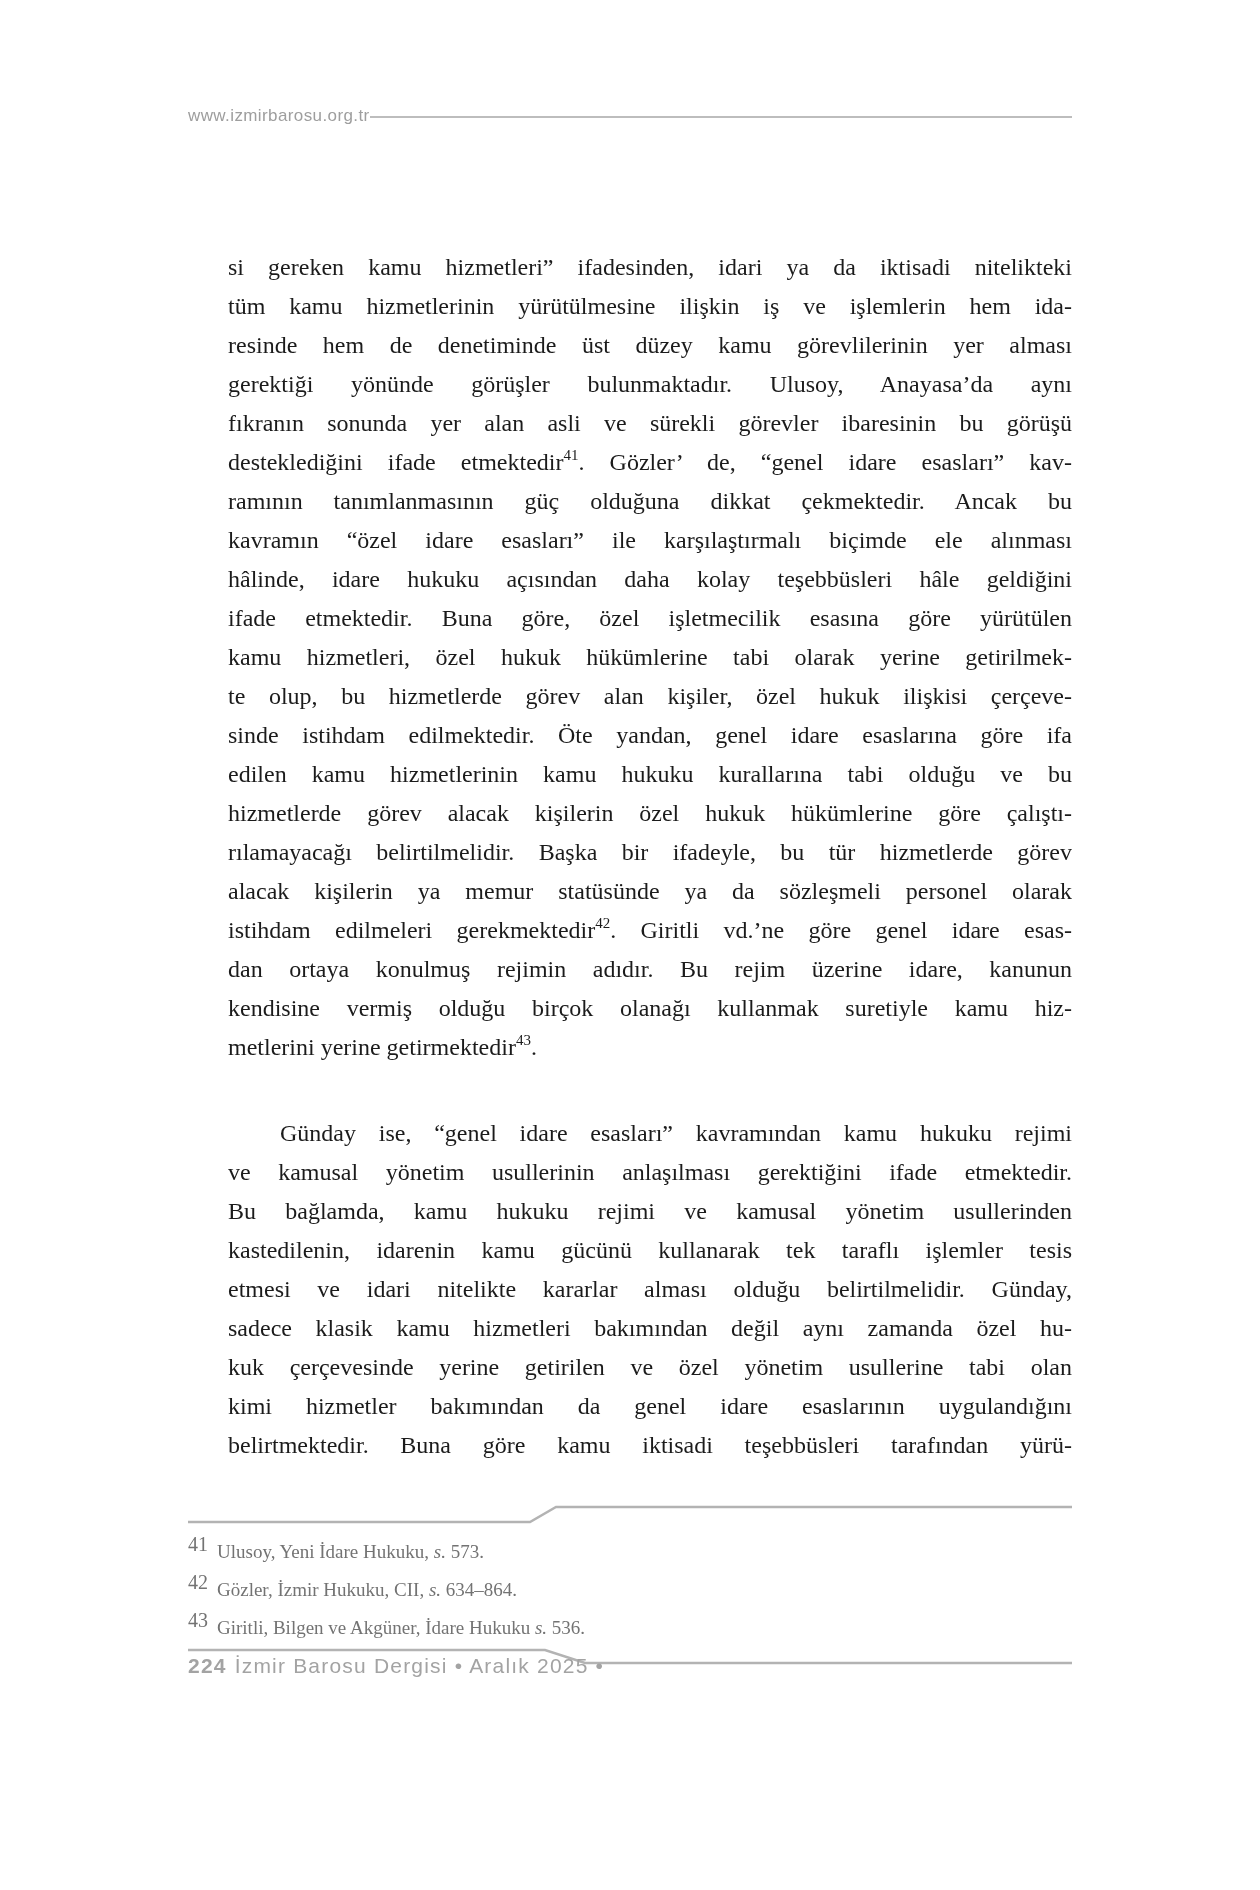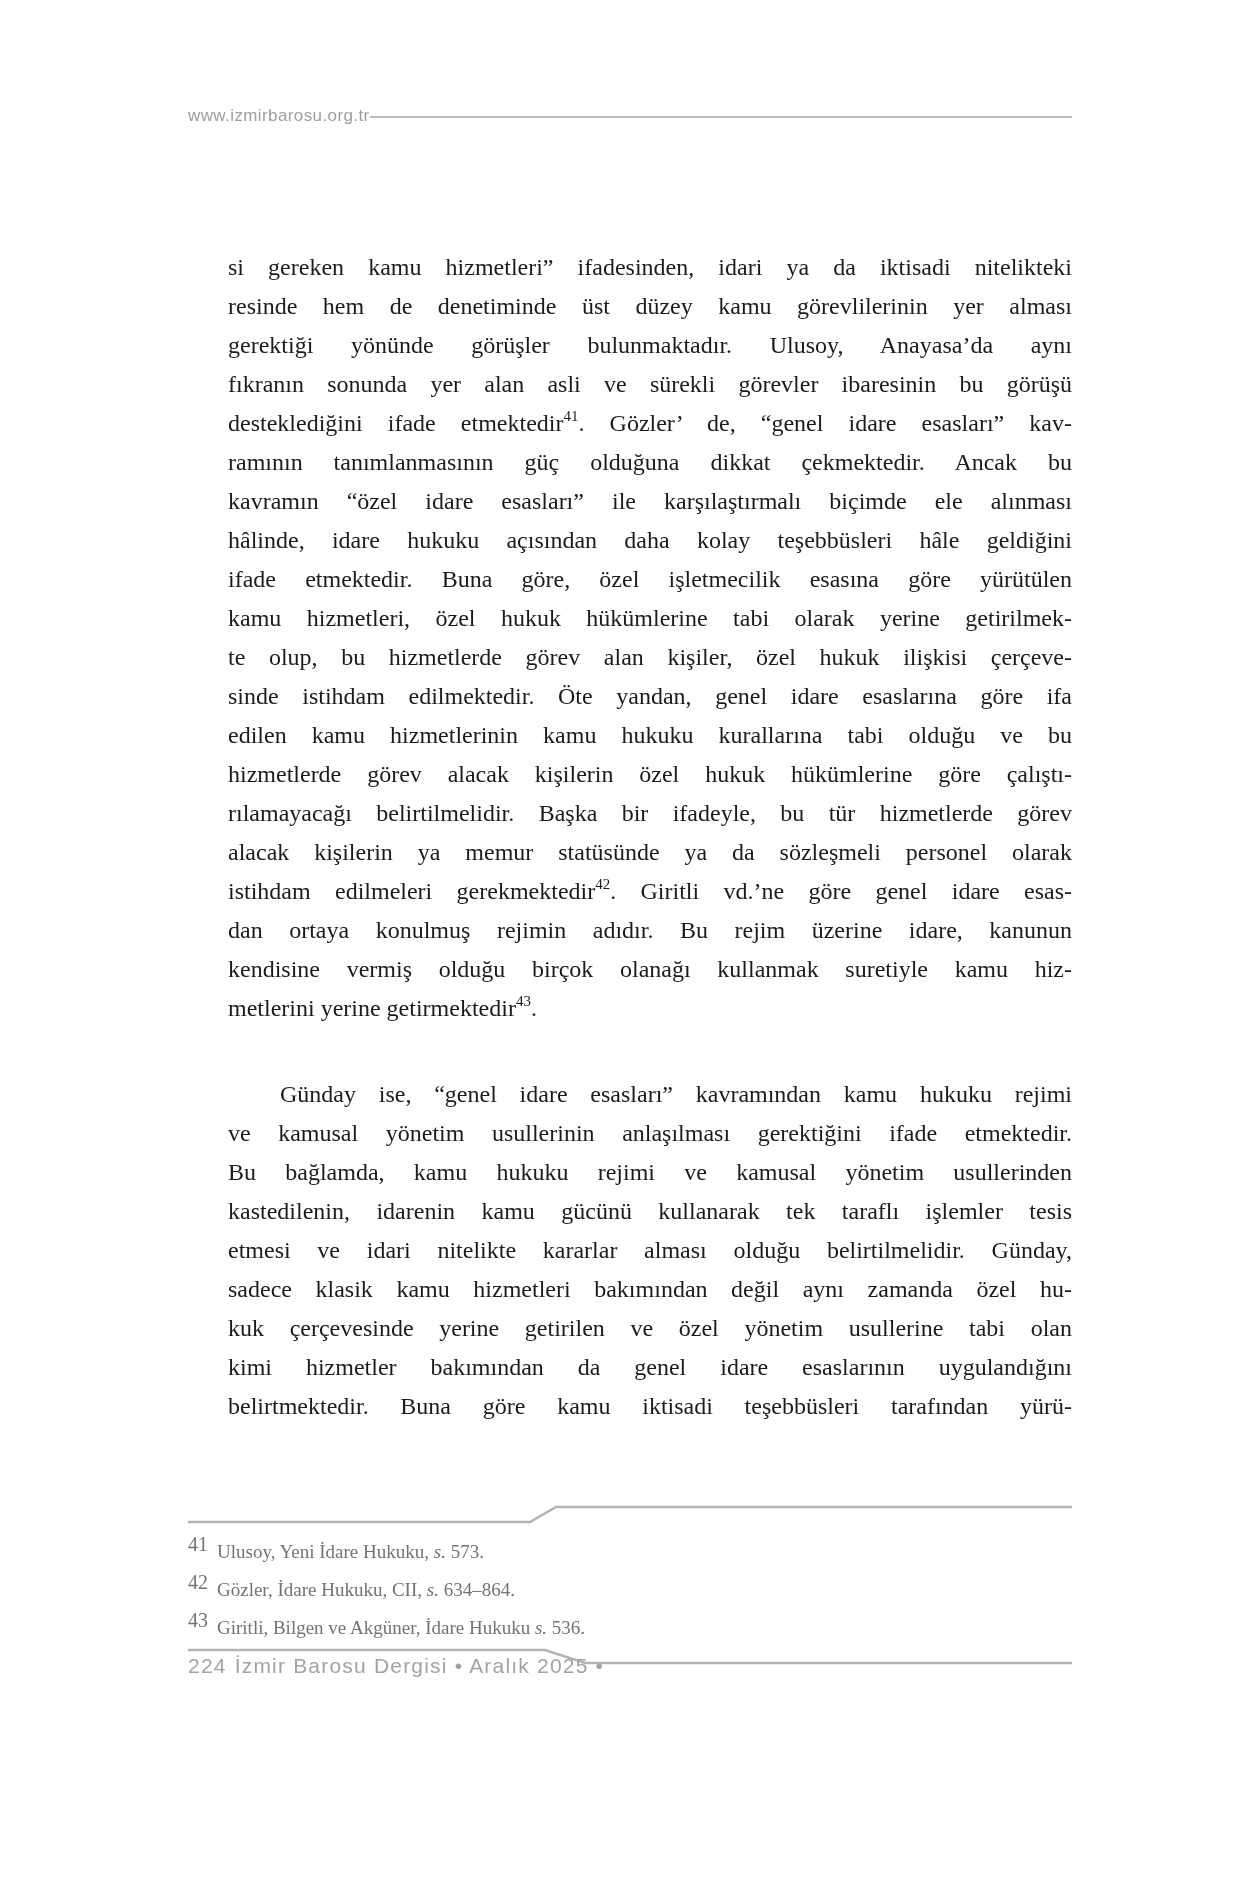--- a/index.html
+++ b/index.html
@@ -43,33 +43,34 @@
   .fn1{top:1538px;} .fn2{top:1576px;} .fn3{top:1614px;}
   .fn .num{font-size:20px;position:relative;top:-7px;margin-right:9px;}
   .fn .s-it{font-style:italic;}
   
   .ftsep{position:absolute;left:188px;top:1647px;display:block;}
   .footer-text{
     position:absolute;left:188px;top:1654px;
     font-family:"Liberation Sans", sans-serif;
     font-size:21px;color:#a3a3a3;letter-spacing:1.2px;white-space:nowrap;
   }
-  .footer-text .pg{margin-right:8px;}
+  .footer-text .pg{margin-right:8px;font-weight:bold;}
 </style>
 </head>
 <body>
 
 <div class="header">
   <span class="url">www.izmirbarosu.org.tr</span>
   <div class="rule"></div>
 </div>
 
 <div class="textblock">
   <div class="p1">
     <div class="bl">si gereken kamu hizmetleri” ifadesinden, idari ya da iktisadi nitelikteki</div>
+    <div class="bl">tüm kamu hizmetlerinin yürütülmesine ilişkin iş ve işlemlerin hem ida-</div>
     <div class="bl">resinde hem de denetiminde üst düzey kamu görevlilerinin yer alması</div>
     <div class="bl">gerektiği yönünde görüşler bulunmaktadır. Ulusoy, Anayasa’da aynı</div>
     <div class="bl">fıkranın sonunda yer alan asli ve sürekli görevler ibaresinin bu görüşü</div>
     <div class="bl"><span>desteklediğini ifade etmektedir</span><sup class="fnref">41</sup><span>. Gözler’ de, “genel idare esasları” kav-</span></div>
     <div class="bl">ramının tanımlanmasının güç olduğuna dikkat çekmektedir. Ancak bu</div>
     <div class="bl">kavramın “özel idare esasları” ile karşılaştırmalı biçimde ele alınması</div>
     <div class="bl">hâlinde, idare hukuku açısından daha kolay teşebbüsleri hâle geldiğini</div>
     <div class="bl">ifade etmektedir. Buna göre, özel işletmecilik esasına göre yürütülen</div>
     <div class="bl">kamu hizmetleri, özel hukuk hükümlerine tabi olarak yerine getirilmek-</div>
     <div class="bl">te olup, bu hizmetlerde görev alan kişiler, özel hukuk ilişkisi çerçeve-</div>
@@ -97,21 +98,21 @@
 </div>
 
 <svg class="fnsep" width="884" height="24" viewBox="0 0 884 24">
   <polyline points="0,19 342,19 368,4 884,4" fill="none" stroke="#b3b3b3" stroke-width="2.5"></polyline>
 </svg>
 
 <div class="fn fn1">
   <span class="num">41</span><span>Ulusoy, Yeni İdare Hukuku, </span><span class="s-it">s.</span><span> 573.</span>
 </div>
 <div class="fn fn2">
-  <span class="num">42</span><span>Gözler, İdare Hukuku, CII, </span><span class="s-it">s.</span><span> 634–864.</span>
+  <span class="num">42</span><span>Gözler, İzmir Hukuku, CII, </span><span class="s-it">s.</span><span> 634–864.</span>
 </div>
 <div class="fn fn3">
   <span class="num">43</span><span>Giritli, Bilgen ve Akgüner, İdare Hukuku </span><span class="s-it">s.</span><span> 536.</span>
 </div>
 
 <svg class="ftsep" width="884" height="22" viewBox="0 0 884 22">
   <polyline points="0,3 357,3 397,16 884,16" fill="none" stroke="#b3b3b3" stroke-width="2.5"></polyline>
 </svg>
 
 <div class="footer-text">

